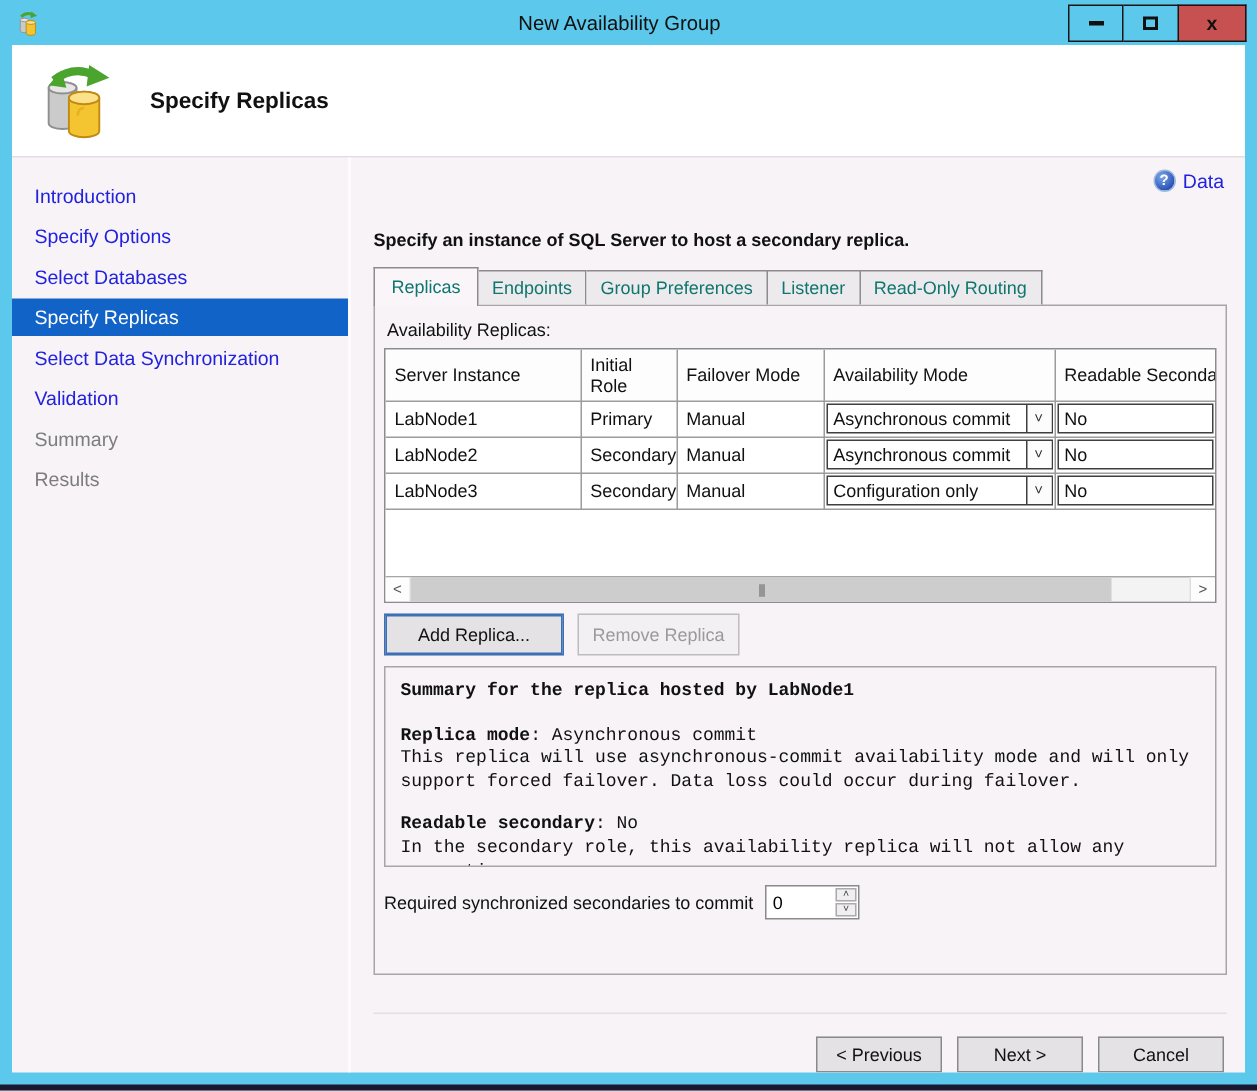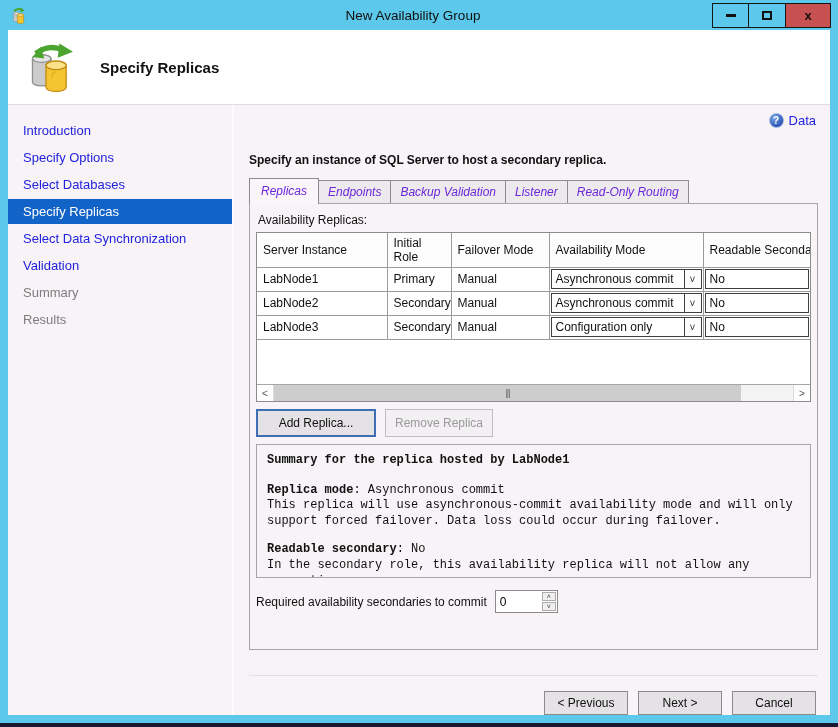--- a/index.html
+++ b/index.html
@@ -40,21 +40,21 @@
 
   .main { flex:1; display:flex; flex-direction:column; padding:8px 12px 0 15px; min-width:0; }
 
   .help-row { align-self:flex-end; display:flex; align-items:center; gap:5px; cursor:pointer; margin-right:2px; }
   .help-icon { width:15px; height:15px; border-radius:50%; background:radial-gradient(circle at 35% 30%, #7aa8e8, #2d55b8 70%); color:#fff; font-size:10px; font-weight:bold; display:flex; align-items:center; justify-content:center; border:1px solid #9db9e0; }
   .help-label { color:#2222dd; font-size:13px; }
 
   .instruction { font-size:12px; font-weight:bold; color:#111; margin-top:25px; }
 
   .tabs { display:flex; margin-top:11px; position:relative; z-index:1; align-items:flex-end; }
-  .tab { font-size:12px; padding:4px 9px 4px 9px; border:1px solid #8c8c8c; border-bottom:none; background:#eceaec; color:#6d28d9; cursor:pointer; margin-right:0;font-style:italic; }
+  .tab { font-size:12px; padding:4px 9px 4px 9px; border:1px solid #8c8c8c; border-bottom:none; background:#eceaec; color:#0f766e; cursor:pointer; margin-right:0; }
   .tab + .tab { border-left:none; }
   .tab.active { background:#f9f5f9; padding:5px 11px 6px 11px; margin-bottom:-1px; border-left:1px solid #8c8c8c; position:relative; }
 
   .groupbox { border:1px solid #aaa4aa; padding:6px 6px 0 6px; display:flex; flex-direction:column; height:447px; }
   .grid-label { font-size:12px; color:#111; margin:3px 0 5px 2px; }
 
   .grid-wrap { border:1px solid #8c8c8c; background:#ffffff; height:170px; display:flex; flex-direction:column; overflow:hidden; }
   table.grid { border-collapse:collapse; table-layout:fixed; width:100%; font-size:12px; }
   .grid th, .grid td { border:1px solid #9c9c9c; overflow:hidden; white-space:nowrap; }
   .grid th { font-weight:normal; text-align:left; height:34px; padding:2px 4px 2px 6px; background:#fdfdfd; color:#111; vertical-align:middle; }
@@ -159,21 +159,21 @@
         <div class="help-row">
           <span class="help-icon">?</span>
           <span class="help-label">Data</span>
         </div>
 
         <div class="instruction">Specify an instance of SQL Server to host a secondary replica.</div>
 
         <div class="tabs">
           <div class="tab active">Replicas</div>
           <div class="tab">Endpoints</div>
-          <div class="tab">Backup Validation</div>
+          <div class="tab">Group Preferences</div>
           <div class="tab">Listener</div>
           <div class="tab">Read-Only Routing</div>
         </div>
 
         <div class="groupbox">
           <div class="grid-label">Availability Replicas:</div>
 
           <div class="grid-wrap">
             <table class="grid">
               <colgroup>
@@ -267,21 +267,21 @@
             </div>
             <div class="sum-group">
               <div>
                 <span class="sum-label">Readable secondary</span><span>: No</span>
               </div>
               <div>In the secondary role, this availability replica will not allow any connections.</div>
             </div>
           </div>
 
           <div class="quorum-row">
-            <span>Required availability secondaries to commit</span>
+            <span>Required synchronized secondaries to commit</span>
             <div class="spinbox">
               <input class="spin-input" value="0" style="">
               <div class="spin-btns">
                 <span class="spin-btn">˄</span>
                 <span class="spin-btn">˅</span>
               </div>
             </div>
           </div>
         </div>
 

